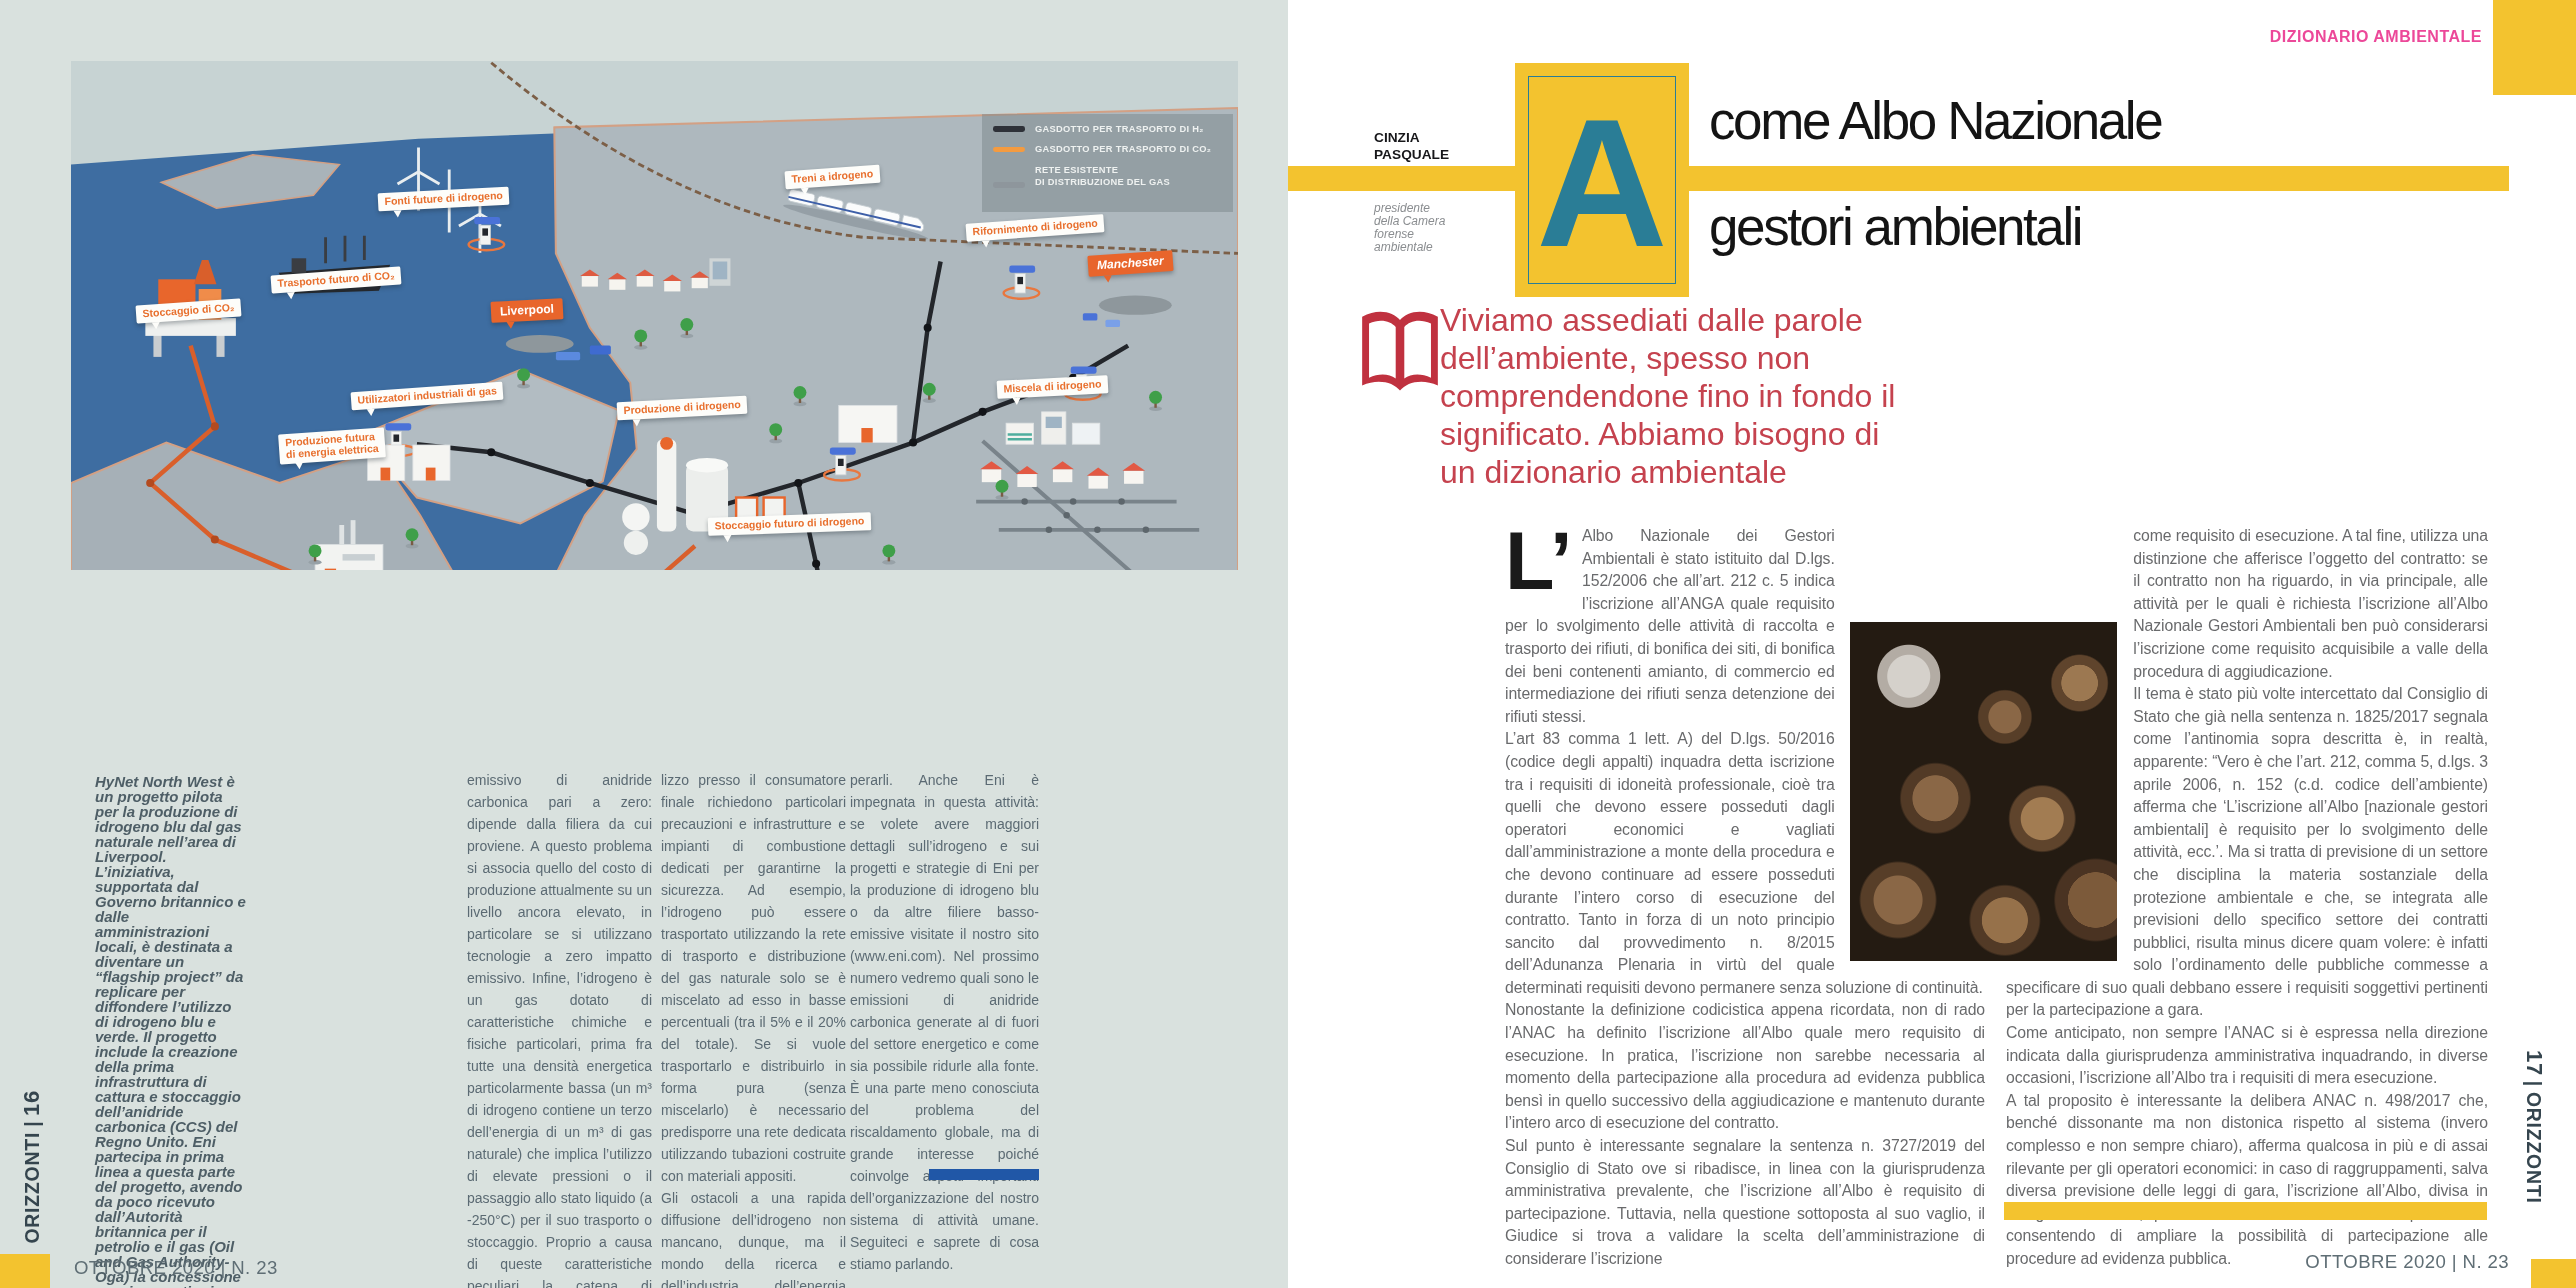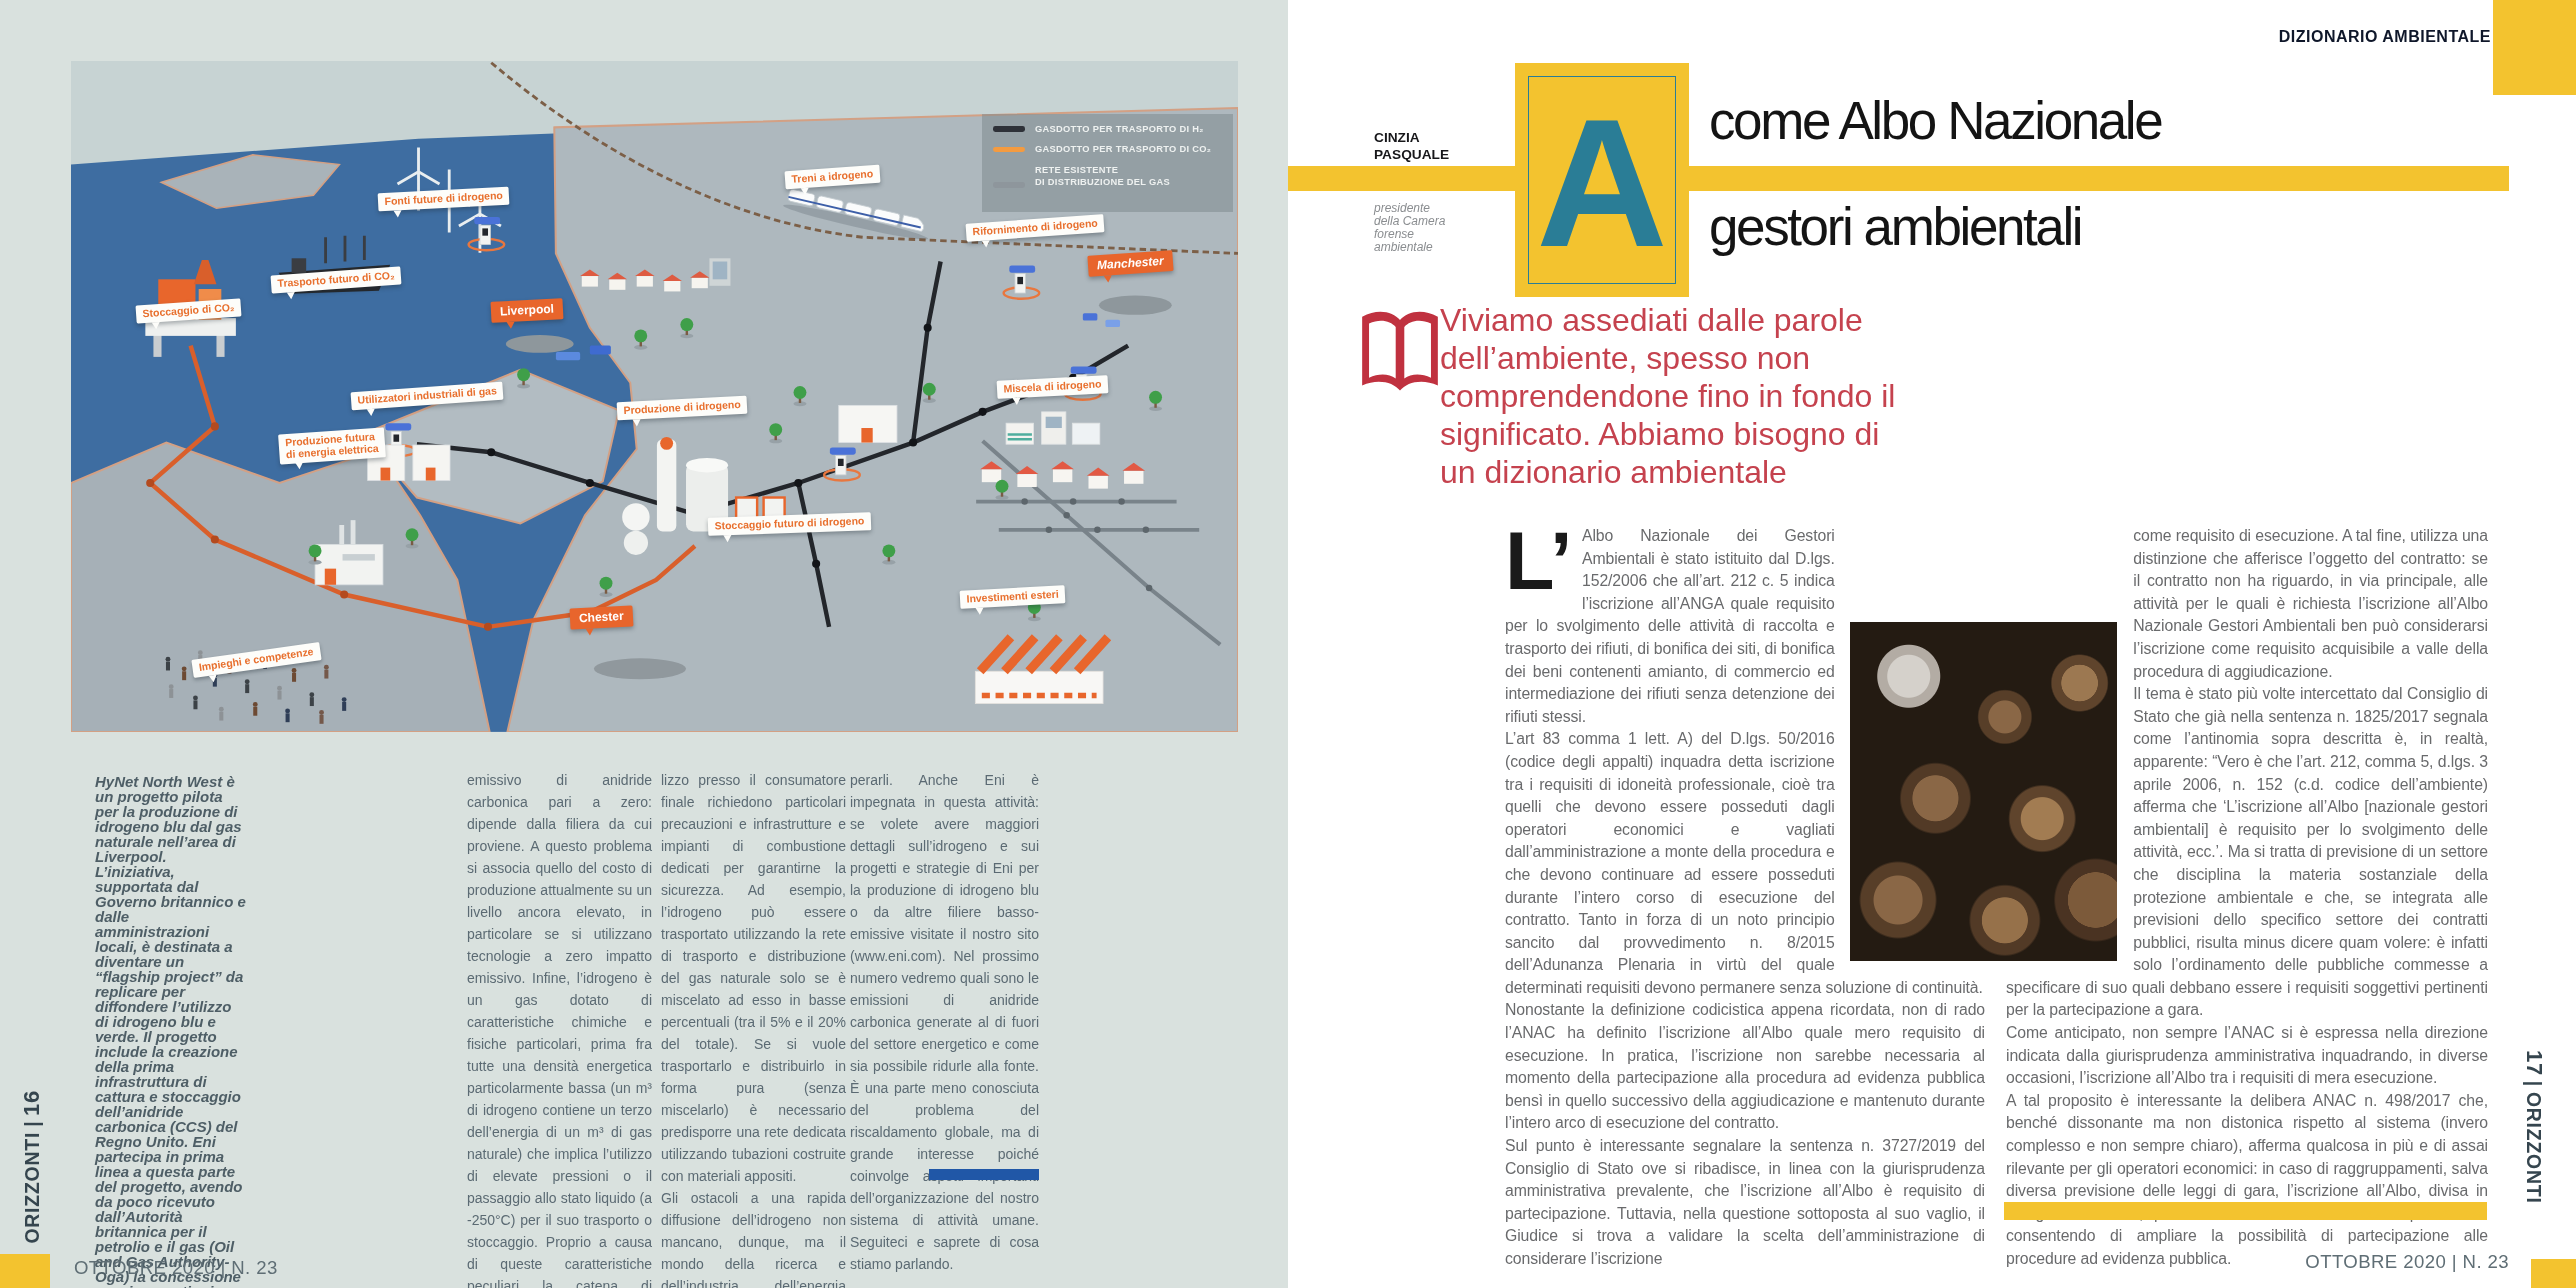--- a/index.html
+++ b/index.html
@@ -3,21 +3,21 @@
 <meta charset="utf-8">
 <style>
   html,body{margin:0;padding:0;background:#888;}
   .spread{position:relative;width:2576px;height:1288px;background:#fff;overflow:hidden;
           font-family:"Liberation Sans",sans-serif;}
   .page{position:absolute;top:0;height:1288px;width:1288px;}
   .page-left{left:0;background:#d9e1de;}
   .page-right{left:1288px;background:#ffffff;}
 
   
-  .map{position:absolute;left:71px;top:61px;width:1167px;height:671px;overflow:hidden;}
+  .map{position:absolute;left:71px;top:61px;width:1167px;height:509px;overflow:hidden;}
   .map svg{position:absolute;left:0;top:0;}
   .map-label{position:absolute;background:#fdfdfa;color:#e8702e;font-weight:bold;font-size:10.5px;
              line-height:1.12;padding:3.2px 6.5px;border-radius:1.6px;white-space:pre-line;
              box-shadow:0 2.4px 4px rgba(30,40,50,.35);z-index:4;}
   .map-label:after{content:"";position:absolute;left:14.5px;bottom:-6.5px;width:0;height:0;
              border-left:4px solid transparent;border-right:4px solid transparent;
              border-top:7.3px solid #fdfdfa;}
   .map-label.city{background:#e8652c;color:#fff;font-size:12px;padding:4px 9px;}
   .map-label.city:after{border-top-color:#e8652c;}
   .map-label.italic{font-style:italic;}
@@ -40,21 +40,21 @@
   .endbar{position:absolute;left:929px;top:1169px;width:110px;height:11.3px;background:#2057a7;}
 
   .corner-yellow-bl{position:absolute;left:0;top:1254px;width:50px;height:34px;background:#f3c32f;}
   .footer-left{position:absolute;left:74px;top:1257px;font-size:18.6px;color:#5f6e75;letter-spacing:0.4px;}
   .sidebar-left{position:absolute;left:19.4px;bottom:44px;writing-mode:vertical-rl;
         transform:rotate(180deg);font-weight:bold;color:#35454e;font-size:19.4px;letter-spacing:0.8px;}
   .sidebar-left .num{font-size:22px;}
   .sidebar-sep{padding:4.8px 0;}
 
   
-  .kicker{position:absolute;right:85px;top:27.5px;font-size:16px;font-weight:bold;color:#0f172a;
+  .kicker{position:absolute;right:94px;top:27.5px;font-size:16px;font-weight:bold;color:#ec4899;
           letter-spacing:0.5px;}
   .corner-yellow-tr{position:absolute;left:1205px;top:0;width:83px;height:95px;background:#f3c32f;}
   .yellow-band{position:absolute;left:0;top:166px;width:1221px;height:25px;background:#f3c32f;}
   .a-box{position:absolute;left:227px;top:63px;width:174px;height:234px;background:#f3c32f;z-index:3;}
   .a-box:before{content:"";position:absolute;left:13px;top:13px;right:13px;bottom:13px;
           border:1.6px solid #2a7d96;}
   .a-box .letter{position:absolute;left:0;right:0;top:22.6px;text-align:center;font-size:182px;
           line-height:194px;font-weight:bold;color:#2a7d96;}
   .title-line{position:absolute;left:421px;font-size:53px;letter-spacing:-2.4px;color:#141414;z-index:2;}
   .title-1{top:90px;}

